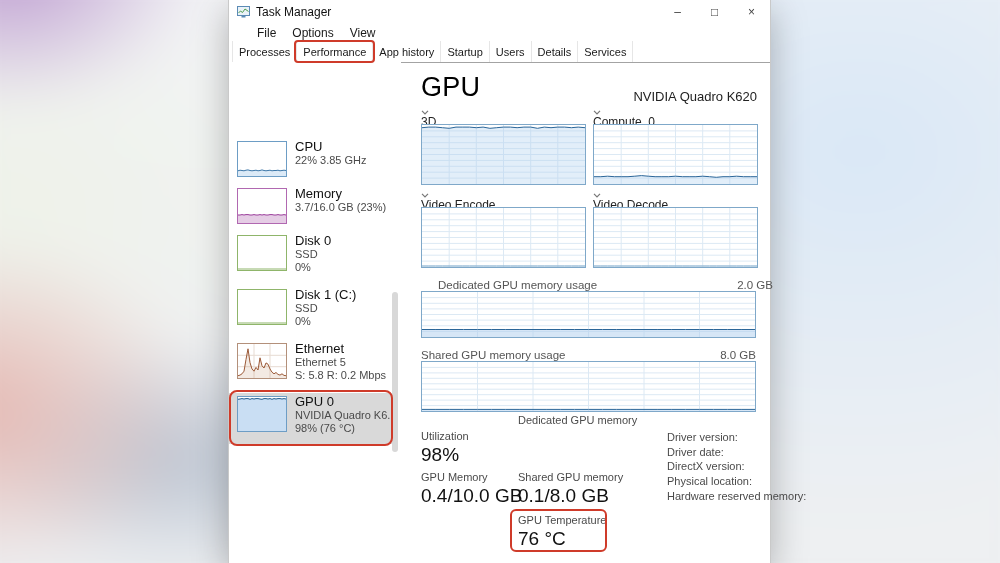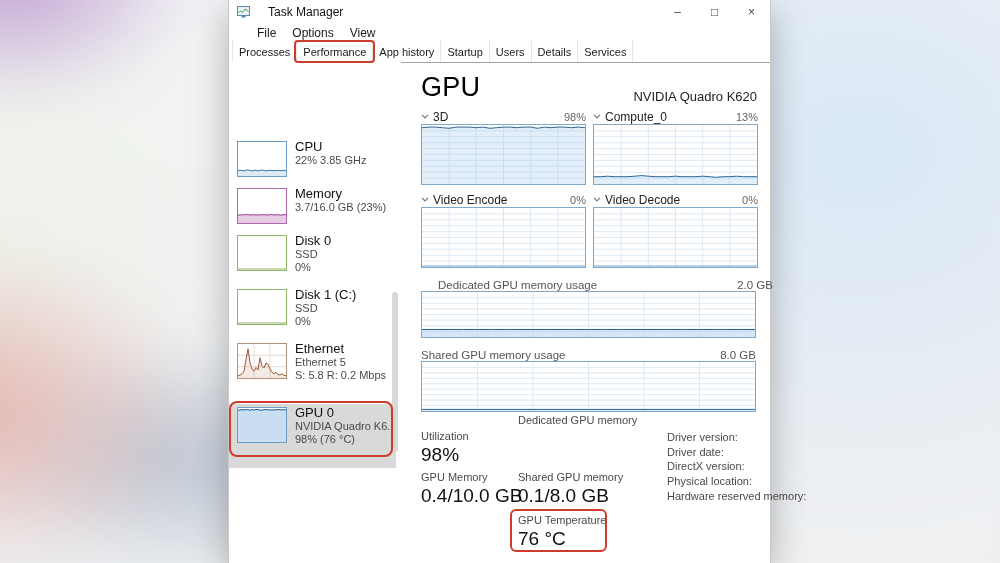--- a/index.html
+++ b/index.html
@@ -12,48 +12,48 @@
       radial-gradient(280px 170px at 240px 520px, rgba(158,172,192,.65), rgba(158,172,192,0) 70%),
       radial-gradient(420px 320px at 70px 260px, rgba(238,242,232,.95), rgba(238,242,232,0) 75%),
       radial-gradient(560px 460px at 920px 210px, rgba(216,231,246,.95), rgba(216,231,246,0) 82%),
       linear-gradient(#f3f4f6,#edeff1);}
   
   .window{position:absolute;left:228px;top:0;width:543px;height:563px;background:#fff;
     border:1px solid #c9c9c9;border-top:none;border-bottom:none;box-sizing:border-box;
     box-shadow:0 10px 34px rgba(0,0,0,.28);font-size:12px;color:#1a1a1a;}
   .titlebar{position:absolute;left:0;top:0;right:0;height:24px;background:#fff;display:flex;align-items:center;}
   .appicon{margin-left:8px;flex:0 0 auto;}
-  .wtitle{margin-left:18px;font-size:12px;color:#111;}
+  .wtitle{margin-left:6px;font-size:12px;color:#111;}
   .controls{position:absolute;right:0;top:0;height:24px;display:flex;}
   .ctrl{width:37px;height:24px;display:flex;align-items:center;justify-content:center;
     font-size:12px;color:#444;cursor:default;}
   .menubar{position:absolute;left:0;top:24px;right:0;height:17px;display:flex;align-items:center;padding-left:4px;margin-left:16px;}
   .menu-item{padding:0 8px;font-size:12px;color:#1a1a1a;}
   .tabs{position:absolute;left:0;top:41px;right:0;height:21px;display:flex;align-items:stretch;
     padding-left:3px;border-bottom:1px solid #a3a3a3;}
   .tab{display:flex;align-items:center;padding:0 6px;font-size:11px;color:#1a1a1a;
     border-right:1px solid #e6e6e6;position:relative;}
   .tab:first-child{border-left:1px solid #e6e6e6;}
   
   .sidebar{position:absolute;left:0;top:62px;width:172px;bottom:0;background:#fff;}
   .side-item{position:absolute;left:0;width:167px;}
   .side-item.selected{background:#d9d9d9;}
   .pos-cpu{top:76px;height:46px}.pos-memory{top:123px;height:46px}
   .pos-disk0{top:170px;height:52px}.pos-disk1{top:224px;height:52px}
-  .pos-eth{top:278px;height:52px}.pos-gpu{top:342px;height:64px}
+  .pos-eth{top:278px;height:52px}.pos-gpu{top:331px;height:51px}
   .thumb{position:absolute;left:8px;top:3px;width:50px;height:36px;background:#fff;box-sizing:border-box;}
   .side-text{position:absolute;left:66px;top:1px;right:2px;}
   .side-title{font-size:13px;color:#111;line-height:15px;white-space:nowrap;}
   .side-sub{font-size:11px;color:#4a4a4a;line-height:13px;white-space:nowrap;}
   .sb-thumbbar{position:absolute;left:163px;top:230px;width:6px;height:160px;background:#d8d8d8;border-radius:3px;}
   
   .main{position:absolute;left:192px;top:62px;width:338px;height:501px;}
   .gpu-title{position:absolute;left:0;top:10px;font-size:27px;font-weight:300;color:#000;letter-spacing:.2px;}
   .device{position:absolute;right:2px;top:27px;font-size:13px;color:#222;}
-  .chart-label{position:absolute;height:13px;display:flex;align-items:center;font-size:12px;color:#222;}
+  .chart-label{position:absolute;height:13px;display:flex;font-size:12px;color:#222;flex-direction:column;}
   .chart-label .pct{margin-left:auto;font-size:11px;color:#666;}
   .chev{margin-right:4px;flex:0 0 auto;}
   .lab-3d{left:0;top:48px;width:165px}.lab-c0{left:172px;top:48px;width:165px}
   .lab-ve{left:0;top:131px;width:165px}.lab-vd{left:172px;top:131px;width:165px}
   .mem-label{position:absolute;display:flex;font-size:11.5px;color:#555;width:335px;}
   .mem-label .gb{margin-left:auto;color:#555;}
   .lab-ded{left:17px;top:217px}.lab-sh{left:0;top:287px}
   [data-chart]{box-sizing:border-box;background:#fff;}
   .ch-3d{position:absolute;left:0;top:62px;width:165px;height:61px}
   .ch-c0{position:absolute;left:172px;top:62px;width:165px;height:61px}

